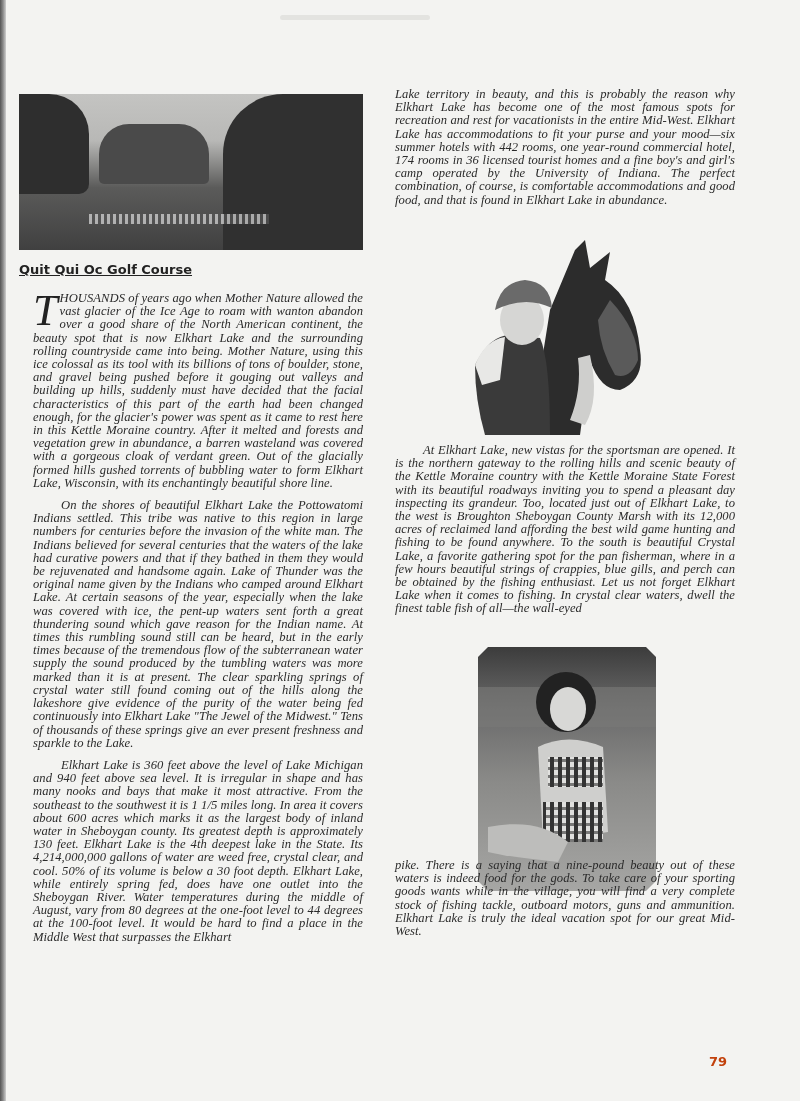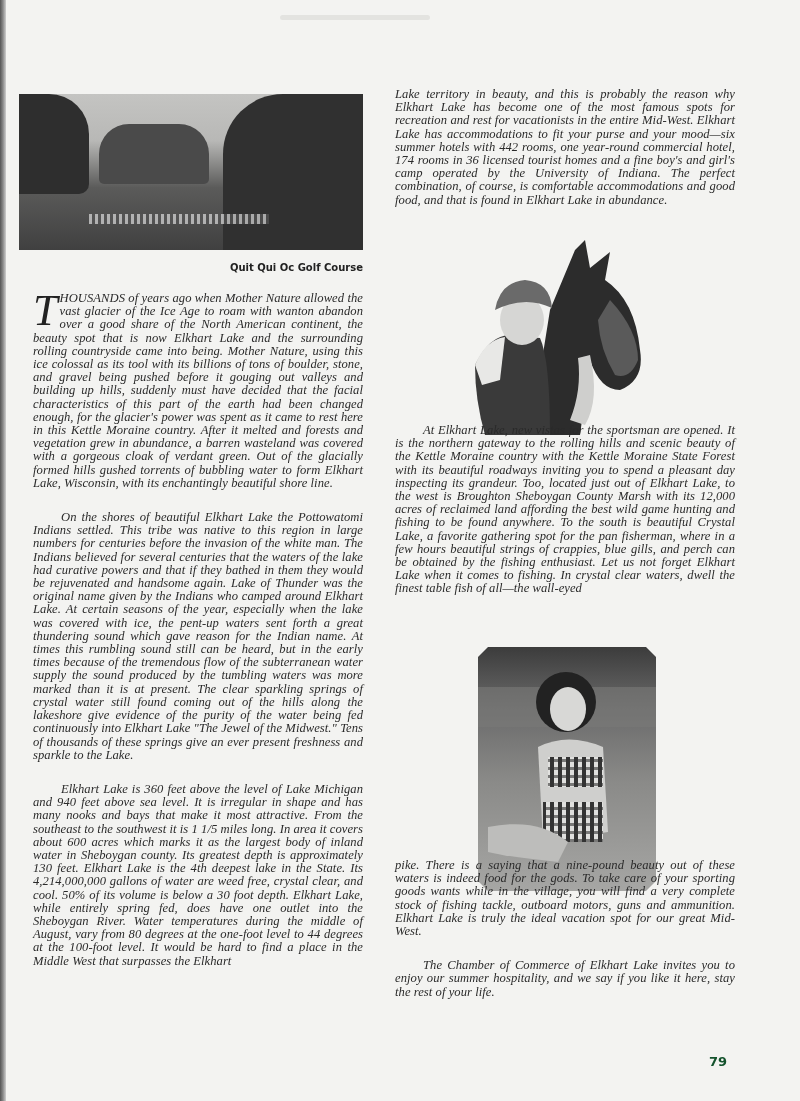--- a/index.html
+++ b/index.html
@@ -18,54 +18,54 @@
       background: #d8d8d6; border-radius: 4px; opacity: 0.6;
     }
     .col { position: absolute; }
     .col-left { left: 33px; top: 95px; width: 330px; }
     .col-right { left: 395px; top: 88px; width: 340px; }
 
     p.body {
       margin: 0; font-size: 12.6px; line-height: 13.2px;
       text-align: justify; letter-spacing: 0.05px; font-style: italic;
     }
-    p.indent { text-indent: 28px; margin-top: 21px; }
+    p.indent { text-indent: 28px; margin-top: 9px; }
 
     
     .photo-golf {
       position: absolute; left: 19px; top: 94px; width: 344px; height: 156px;
       background: linear-gradient(#c4c4c2 0%, #b8b8b6 30%, #5b5b5a 60%, #404040 100%);
       overflow: hidden;
     }
     .photo-golf .trees-l { position:absolute; left:0; top:0; width:70px; height:100px; background:#2e2e2e; border-radius:0 40px 10px 0; }
     .photo-golf .trees-r { position:absolute; right:0; top:0; width:140px; height:156px; background:#303030; border-radius:60px 0 0 0; }
     .photo-golf .trees-m { position:absolute; left:80px; top:30px; width:110px; height:60px; background:#4a4a4a; border-radius:30px 30px 5px 5px; }
     .photo-golf .crowd { position:absolute; left:70px; top:120px; width:180px; height:10px; background:repeating-linear-gradient(90deg,#ddd 0 3px,#555 3px 6px); opacity:0.7; }
     .caption-golf {
-      position: absolute; left: 19px; top: 262px; width: 344px; text-align: right;
-      font-family: "DejaVu Sans", sans-serif; font-size: 10px; font-weight: bold; color: #222;
+      position: absolute; left: 19px; top: 262px; width: 344px; text-align: left;
+      font-family: "DejaVu Sans", sans-serif; font-size: 13px; font-weight: bold; color: #222; text-decoration: underline;
     }
 
     .photo-horse {
       position: absolute; left: 470px; top: 240px; width: 190px; height: 195px;
     }
     .photo-beach {
       position: absolute; left: 478px; top: 647px; width: 178px; height: 244px;
       background: linear-gradient(#3c3c3c 0%, #6a6a6a 25%, #8a8a88 55%, #a6a6a4 100%);
       clip-path: polygon(10px 0, 168px 0, 178px 10px, 178px 234px, 168px 244px, 10px 244px, 0 234px, 0 10px);
       overflow: hidden;
     }
 
     .dropcap {
       float: left; font-size: 44px; line-height: 34px; margin: 2px 2px 0 0;
       font-family: "Liberation Serif", serif; color: #222;
     }
     .page-number {
       position: absolute; left: 709px; top: 1054px;
-      font-family: "DejaVu Sans", sans-serif; font-size: 13px; font-weight: bold; color: #14532d;
+      font-family: "DejaVu Sans", sans-serif; font-size: 13px; font-weight: bold; color: #c2410c;
     }
   </style>
 </head>
 <body>
 
 <div class="gutter"></div>
 <div class="paper-stain"></div>
 
 <div class="photo-golf" title="Golfers gathered on a grassy slope among trees">
   <div class="trees-l"></div>
@@ -90,21 +90,21 @@
 <svg class="photo-horse" viewBox="0 0 190 195">
   <path d="M105 10 L115 0 L120 28 L140 12 L135 40 Q165 60 170 110 Q175 140 150 150 Q130 150 120 120 L110 195 L60 195 L80 70 Z" fill="#2c2c2c"></path>
   <path d="M140 60 Q168 90 168 120 Q160 140 145 135 Q130 110 128 80 Z" fill="#5a5a5a"></path>
   <path d="M5 125 Q20 95 40 95 L70 98 Q80 120 80 195 L15 195 Q5 160 5 125 Z" fill="#3a3a3a"></path>
   <path d="M5 125 Q15 100 35 97 L30 140 L12 145 Z" fill="#e8e8e6"></path>
   <ellipse cx="52" cy="80" rx="22" ry="25" fill="#d6d6d4"></ellipse>
   <path d="M25 70 Q30 42 55 40 Q80 42 82 68 Q55 55 25 70 Z" fill="#6a6a6a"></path>
   <path d="M120 115 Q130 160 115 185 L100 180 Q112 150 108 118 Z" fill="#cfcfcd"></path>
 </svg>
 
-<div class="col col-right" style="top:424px;">
+<div class="col col-right" style="top:444px;">
   <p class="body indent" style="margin-top:0">At Elkhart Lake, new vistas for the sportsman are opened. It is the northern gateway to the rolling hills and scenic beauty of the Kettle Moraine country with the Kettle Moraine State Forest with its beautiful roadways inviting you to spend a pleasant day inspecting its grandeur. Too, located just out of Elkhart Lake, to the west is Broughton Sheboygan County Marsh with its 12,000 acres of reclaimed land affording the best wild game hunting and fishing to be found anywhere. To the south is beautiful Crystal Lake, a favorite gathering spot for the pan fisherman, where in a few hours beautiful strings of crappies, blue gills, and perch can be obtained by the fishing enthusiast. Let us not forget Elkhart Lake when it comes to fishing. In crystal clear waters, dwell the finest table fish of all—the wall-eyed</p>
 </div>
 
 <div class="photo-beach" title="Woman in checked two-piece swimsuit sitting on sandy beach">
   <svg width="178" height="244" viewBox="0 0 178 244">
     <rect x="0" y="40" width="178" height="40" fill="#7a7a78" opacity="0.6"></rect>
     <ellipse cx="88" cy="55" rx="30" ry="30" fill="#222"></ellipse>
     <ellipse cx="90" cy="62" rx="18" ry="22" fill="#d8d8d6"></ellipse>
     <path d="M60 100 Q90 85 125 100 L130 185 L65 195 Z" fill="#cfcfcd"></path>
     <rect x="70" y="110" width="55" height="30" fill="url(#check)"></rect>
@@ -115,16 +115,15 @@
         <rect width="8" height="8" fill="#e0e0de"></rect>
         <rect width="4" height="8" fill="#333"></rect>
         <rect width="8" height="3" fill="#333" opacity="0.6"></rect>
       </pattern>
     </defs>
   </svg>
 </div>
 
 <div class="col col-right" style="top:859px;">
   <p class="body">pike. There is a saying that a nine-pound beauty out of these waters is indeed food for the gods. To take care of your sporting goods wants while in the village, you will find a very complete stock of fishing tackle, outboard motors, guns and ammunition. Elkhart Lake is truly the ideal vacation spot for our great Mid-West.</p>
-  <p class="body indent">The Chamber of Commerce of Elkhart Lake invites you to enjoy our summer hospitality, and we say if you like it here, stay the rest of your life.</p>
 </div>
 
 <div class="page-number">79</div>
 
 </body></html>

